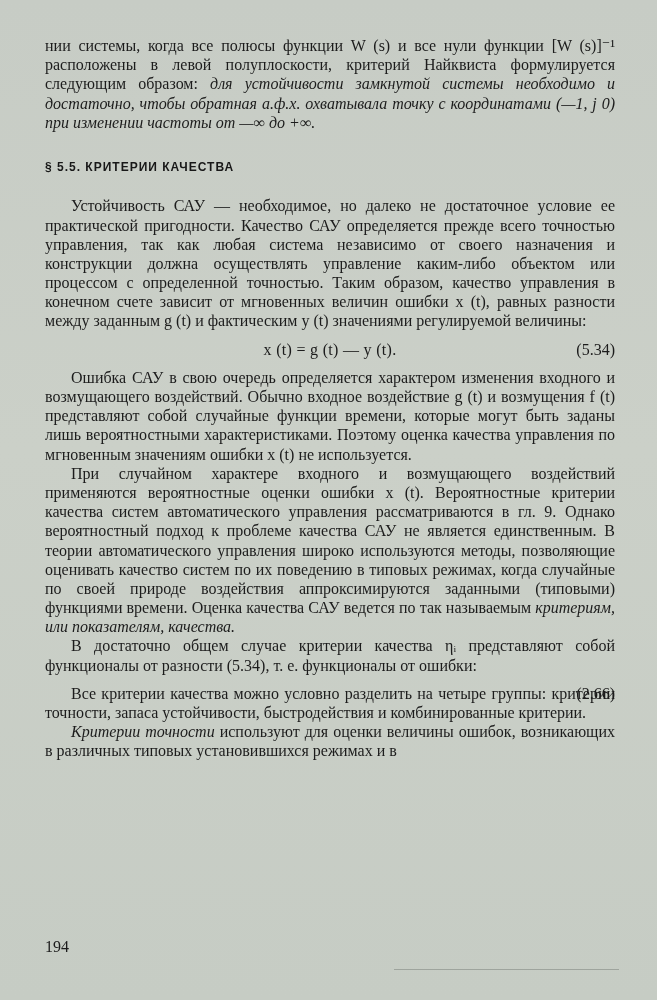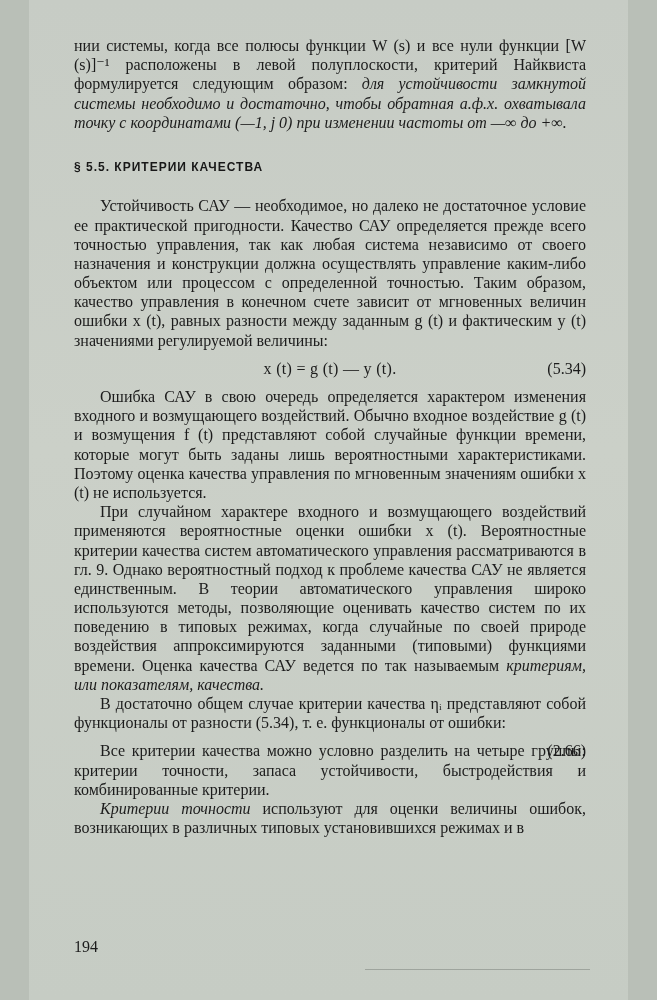--- a/index.html
+++ b/index.html
@@ -2,21 +2,21 @@
 <html lang="ru"><head>
 <meta charset="utf-8">
 <style>
   html, body {
     margin: 0;
     padding: 0;
     background: #b9bfb7;
   }
   .page {
     position: relative;
-    width: 599px;
+    width: 657px;
     height: 1000px;
     margin: 0 auto;
     box-sizing: border-box;
     padding: 36px 42px 0 45px;
     background: linear-gradient(180deg, #c7ccc5 0%, #cbd0c8 45%, #c6ccc4 100%);
     font-family: "Liberation Serif", "DejaVu Serif", serif;
     font-size: 16px;
     line-height: 1.2;
     color: #1c1c1c;
     overflow: hidden;

